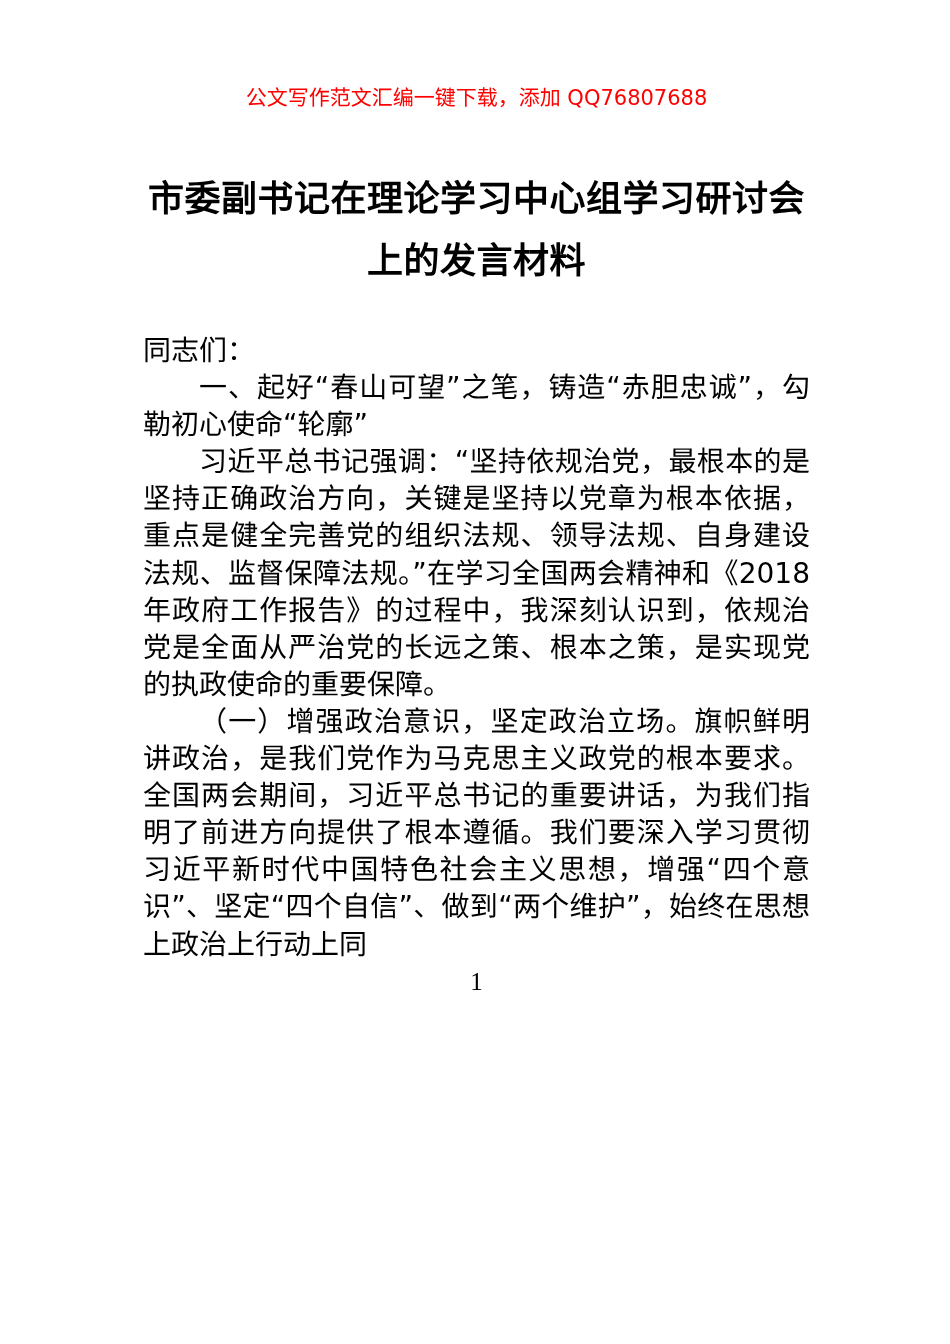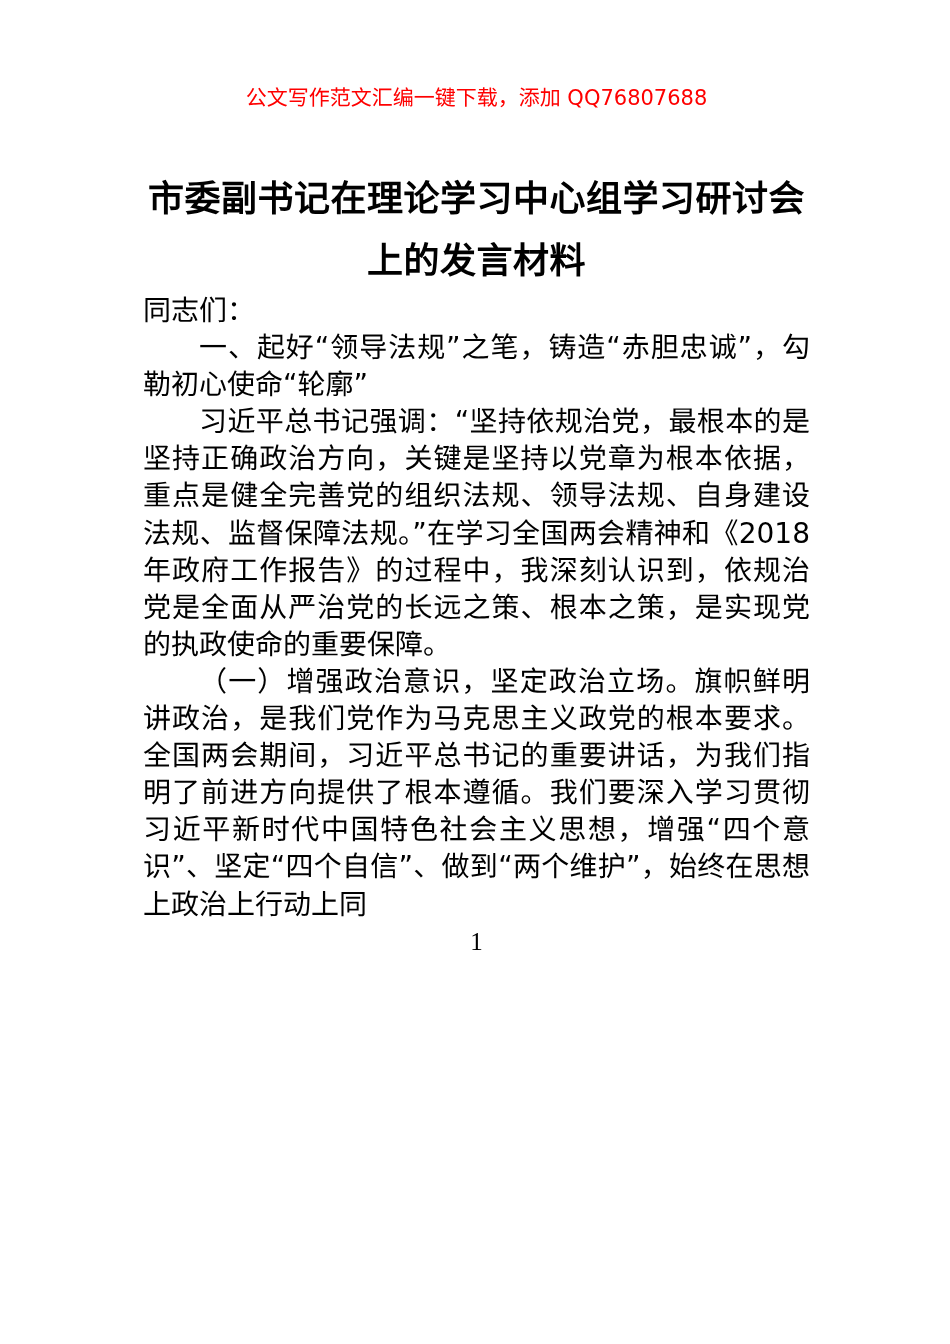--- a/index.html
+++ b/index.html
@@ -29,20 +29,21 @@
   .title {
     margin: 56px auto 0 auto;
     max-width: 667px;
     font-size: 36px;
     font-weight: bold;
     line-height: 62px;
     text-align: center;
     letter-spacing: 0.5px;
   }
   .body-text {
+    margin-top: 40px;
     width: 667px;
     font-size: 28px;
     line-height: 37.1px;
     text-align: justify;
     text-justify: inter-character;
   }
   .body-text p {
     margin: 0;
     text-indent: 2em;
   }
@@ -62,20 +63,20 @@
 <body>
 
 <div class="page">
 
   <div class="banner">公文写作范文汇编一键下载，添加 QQ76807688</div>
 
   <h1 class="title">市委副书记在理论学习中心组学习研讨会上的发言材料</h1>
 
   <div class="body-text">
     <p class="salutation">同志们：</p>
-    <p>一、起好“领导法规”之笔，铸造“赤胆忠诚”，勾勒初心使命“轮廓”</p>
+    <p>一、起好“春山可望”之笔，铸造“赤胆忠诚”，勾勒初心使命“轮廓”</p>
     <p>习近平总书记强调：“坚持依规治党，最根本的是坚持正确政治方向，关键是坚持以党章为根本依据，重点是健全完善党的组织法规、领导法规、自身建设法规、监督保障法规。”在学习全国两会精神和《2018 年政府工作报告》的过程中，我深刻认识到，依规治党是全面从严治党的长远之策、根本之策，是实现党的执政使命的重要保障。</p>
     <p>（一）增强政治意识，坚定政治立场。旗帜鲜明讲政治，是我们党作为马克思主义政党的根本要求。全国两会期间，习近平总书记的重要讲话，为我们指明了前进方向提供了根本遵循。我们要深入学习贯彻习近平新时代中国特色社会主义思想，增强“四个意识”、坚定“四个自信”、做到“两个维护”，始终在思想上政治上行动上同</p>
   </div>
 
   <div class="page-number">1</div>
 
 </div>
 
 </body></html>

